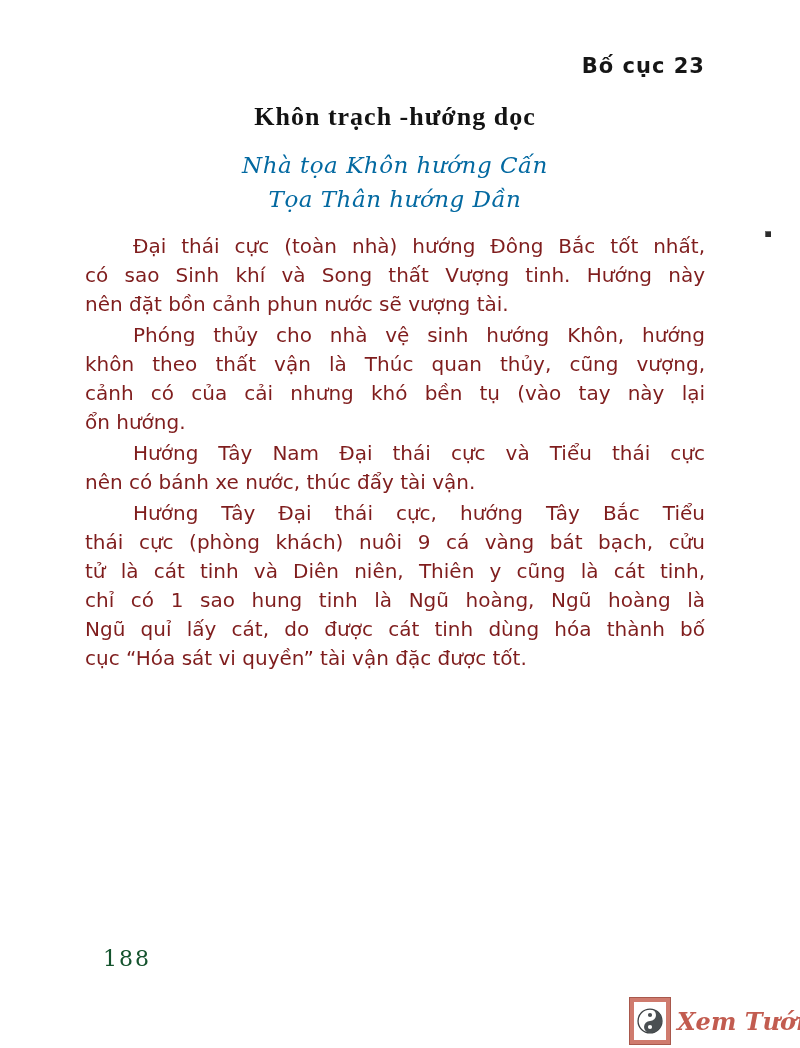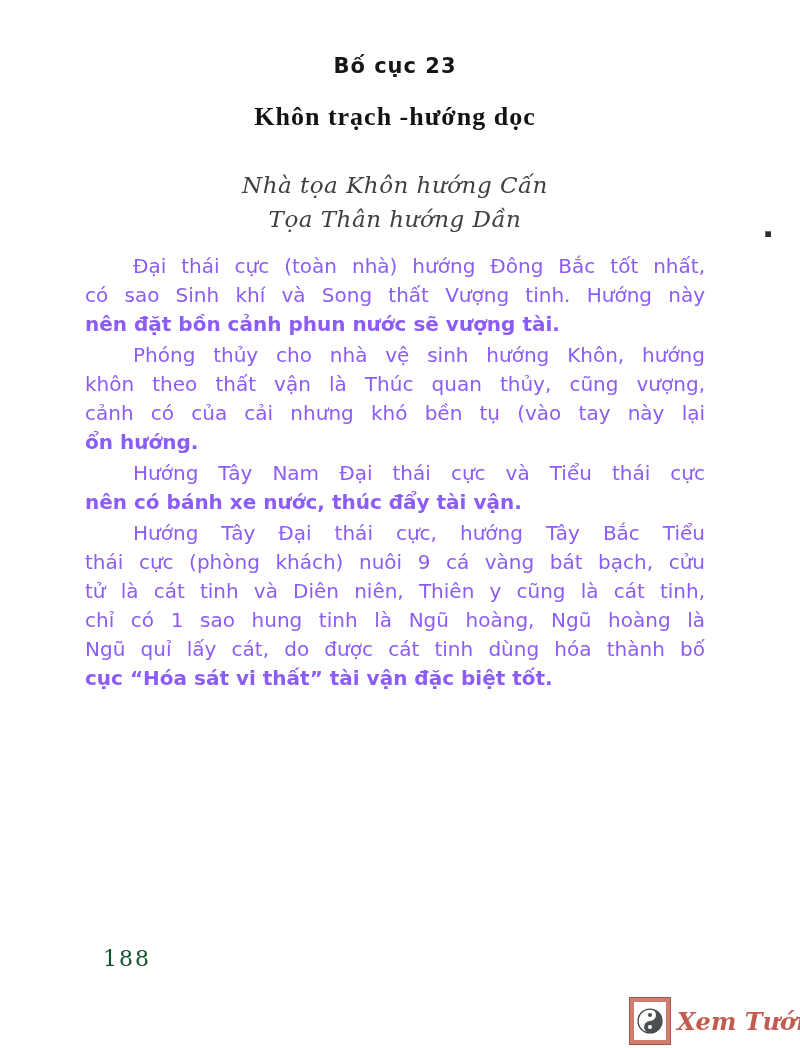--- a/index.html
+++ b/index.html
@@ -16,56 +16,56 @@
     background: #ffffff;
     overflow: hidden;
   }
   .column {
     position: absolute;
     left: 85px; top: 0;
     width: 620px;
   }
   .chapter-label {
     padding-top: 54px;
-    text-align: center;
+    text-align: right;
     font-size: 21px;
     font-weight: bold;
     letter-spacing: 1px;
     color: #161616;
   }
   .title {
     margin: 24px 0 0 0;
     text-align: center;
     font-size: 26px;
     font-weight: bold;
     letter-spacing: 1px;
     color: #131313;
     font-family: Liberation Serif, serif;
   }
   .subtitle {
-    margin-top: 36px;
+    margin-top: 16px;
     text-align: center;
     font-family: "DejaVu Serif", "Liberation Serif", serif;
     font-style: italic;
     font-size: 23px;
     line-height: 34px;
-    color: #404040;
+    color: #0369a1;
     letter-spacing: 0.5px;
   }
   .body-text {
     margin-top: 16px;
     font-size: 20px;
     line-height: 29px;
-    color: #8b5cf6;
+    color: #7f1d1d;
   }
   .para { margin: 0; }
   .para + .para { margin-top: 2px; }
   .line { display: block; }
   .j { text-align: justify; text-align-last: justify; }
-  .last { text-align: center; text-align-last: left; font-weight: bold; }
+  .last { text-align: center; text-align-last: left; }
   .indent { padding-left: 48px; }
   .page-number {
     position: absolute;
     left: 103px; top: 946px;
     font-family: "DejaVu Serif", "Liberation Serif", serif;
     font-size: 22px;
     letter-spacing: 2px;
     color: #14532d;
   }
   .scan-speck {
@@ -136,21 +136,21 @@
         <span class="line j indent">Hướng Tây Nam Đại thái cực và Tiểu thái cực</span>
         <span class="line last">nên có bánh xe nước, thúc đẩy tài vận.</span>
       </p>
 
       <p class="para">
         <span class="line j indent">Hướng Tây Đại thái cực, hướng Tây Bắc Tiểu</span>
         <span class="line j">thái cực (phòng khách) nuôi 9 cá vàng bát bạch, cửu</span>
         <span class="line j">tử là cát tinh và Diên niên, Thiên y cũng là cát tinh,</span>
         <span class="line j">chỉ có 1 sao hung tinh là Ngũ hoàng, Ngũ hoàng là</span>
         <span class="line j">Ngũ quỉ lấy cát, do được cát tinh dùng hóa thành bố</span>
-        <span class="line last">cục “Hóa sát vi thất” tài vận đặc biệt tốt.</span>
+        <span class="line last">cục “Hóa sát vi quyền” tài vận đặc được tốt.</span>
       </p>
 
     </div>
   </div>
 
   <div class="page-number">188</div>
 
   <div class="scan-speck"></div>
 
   <div class="watermark">

